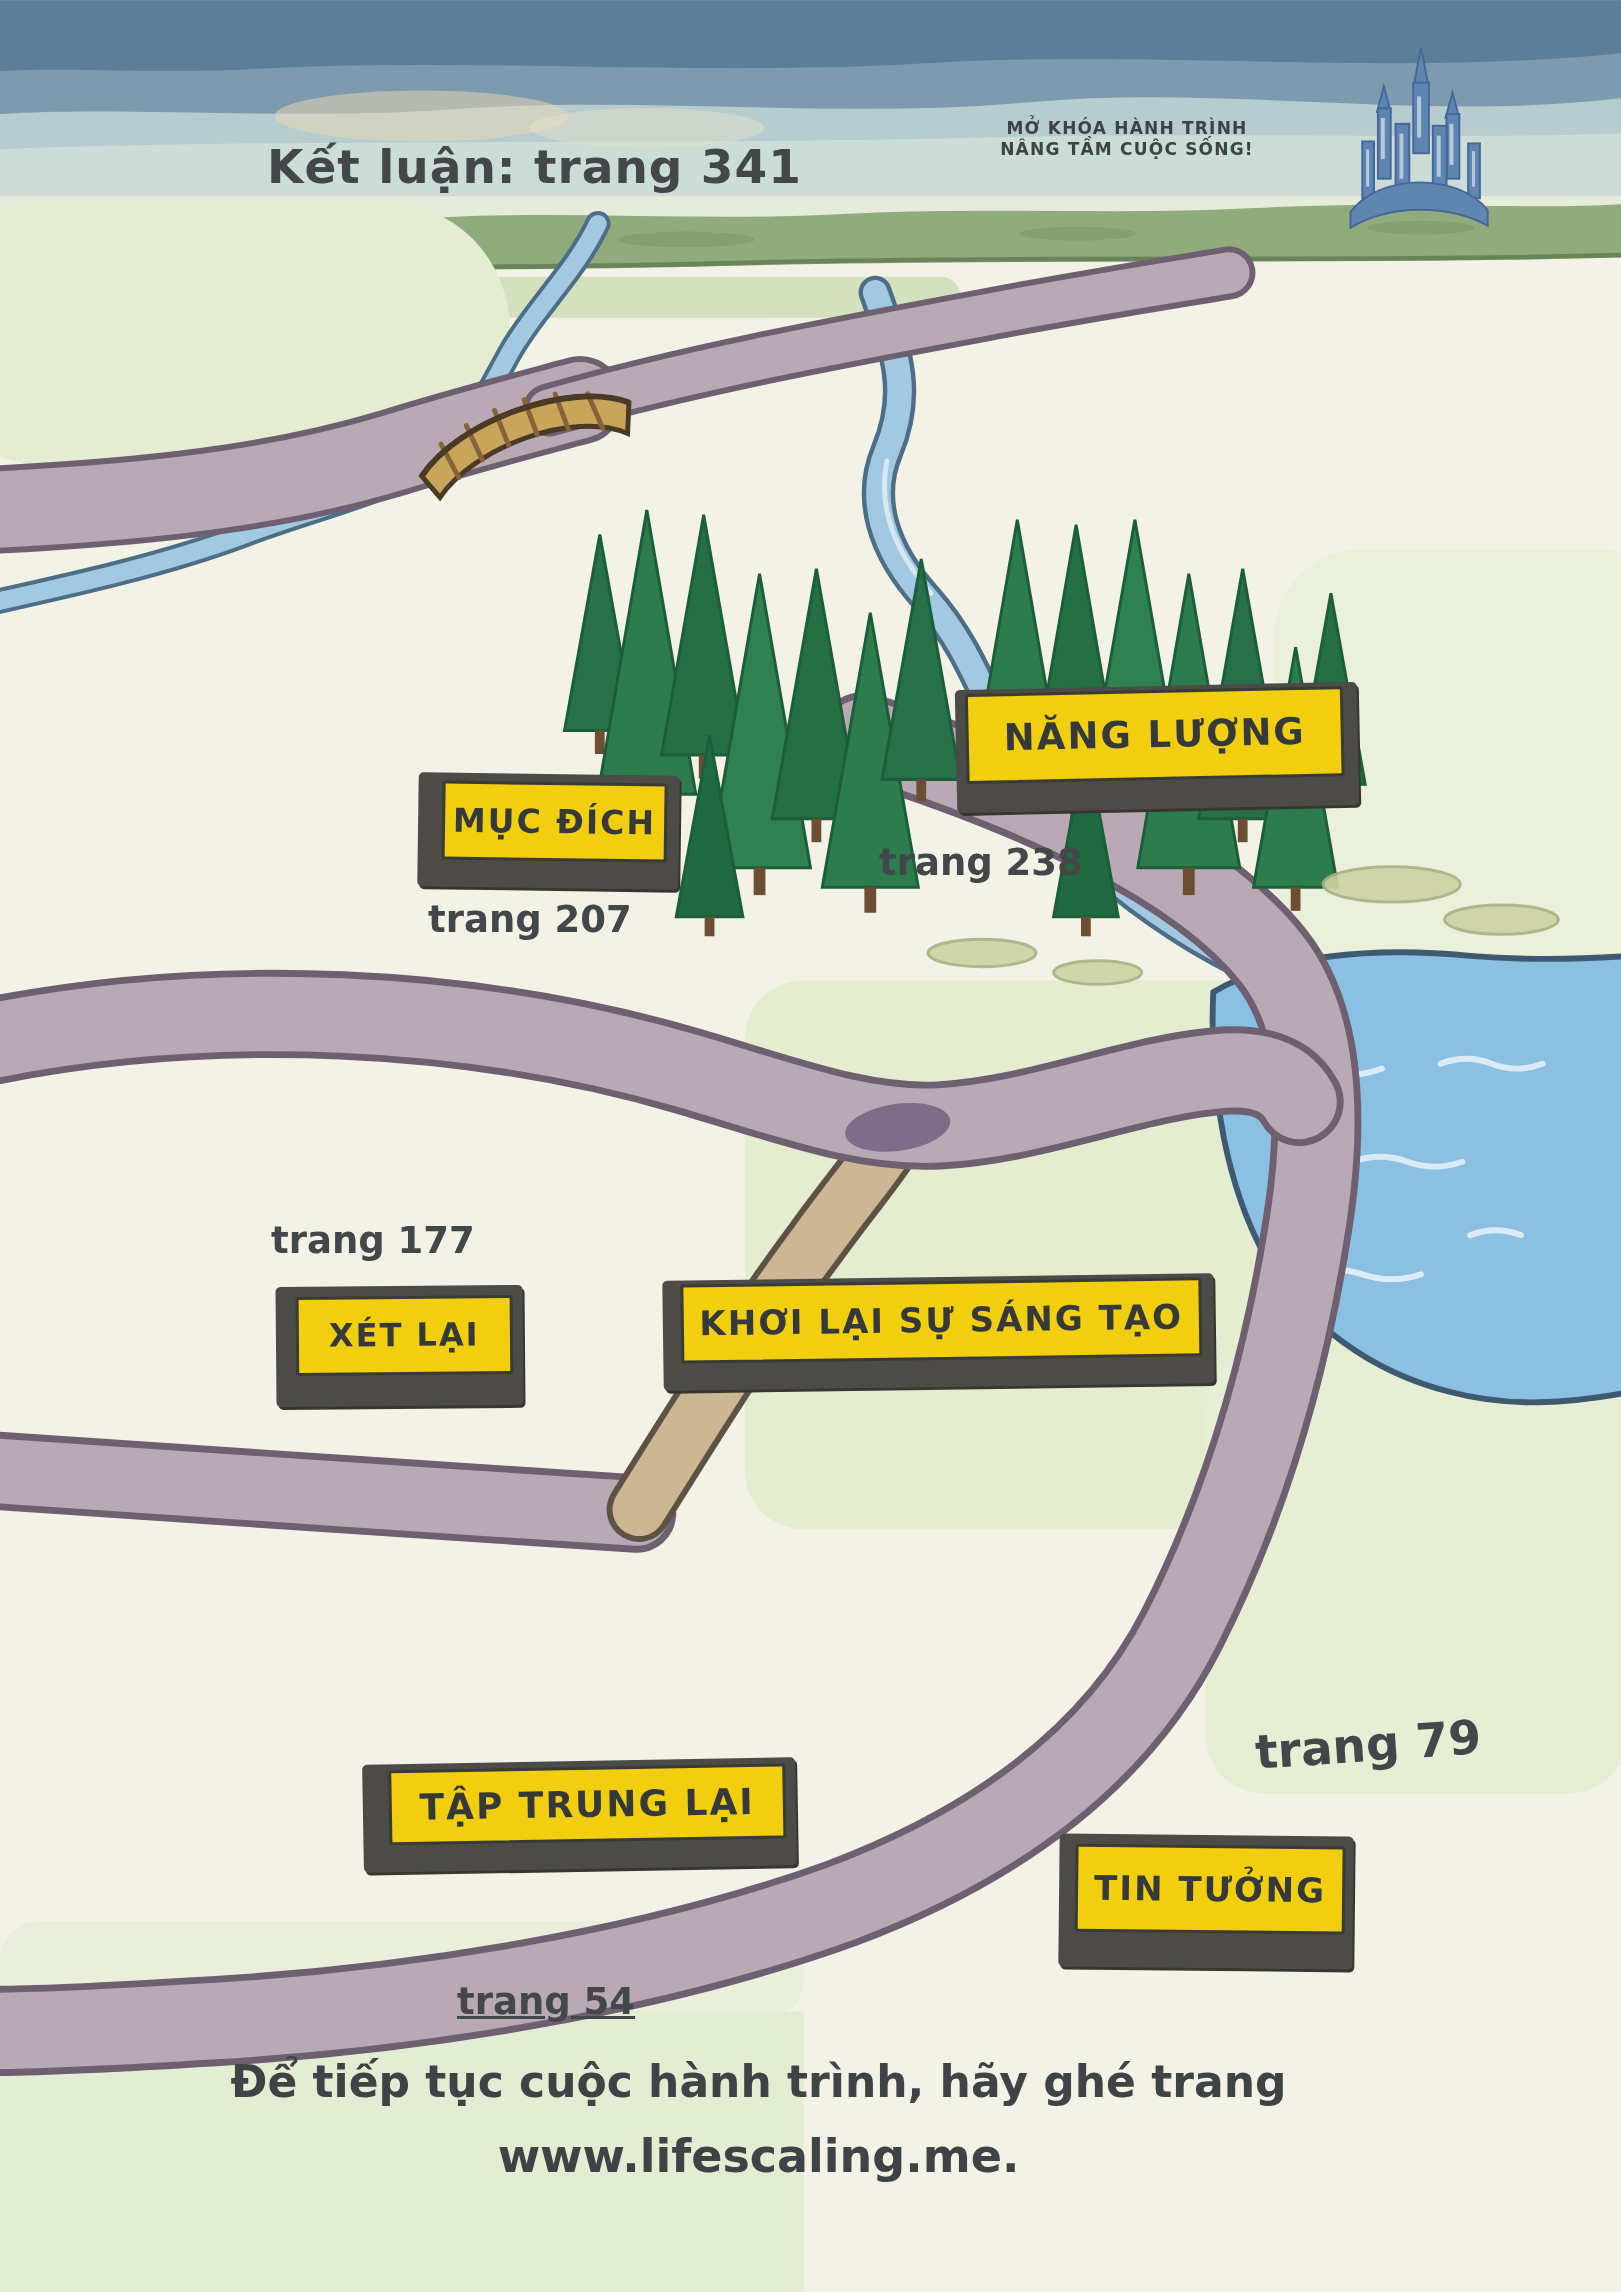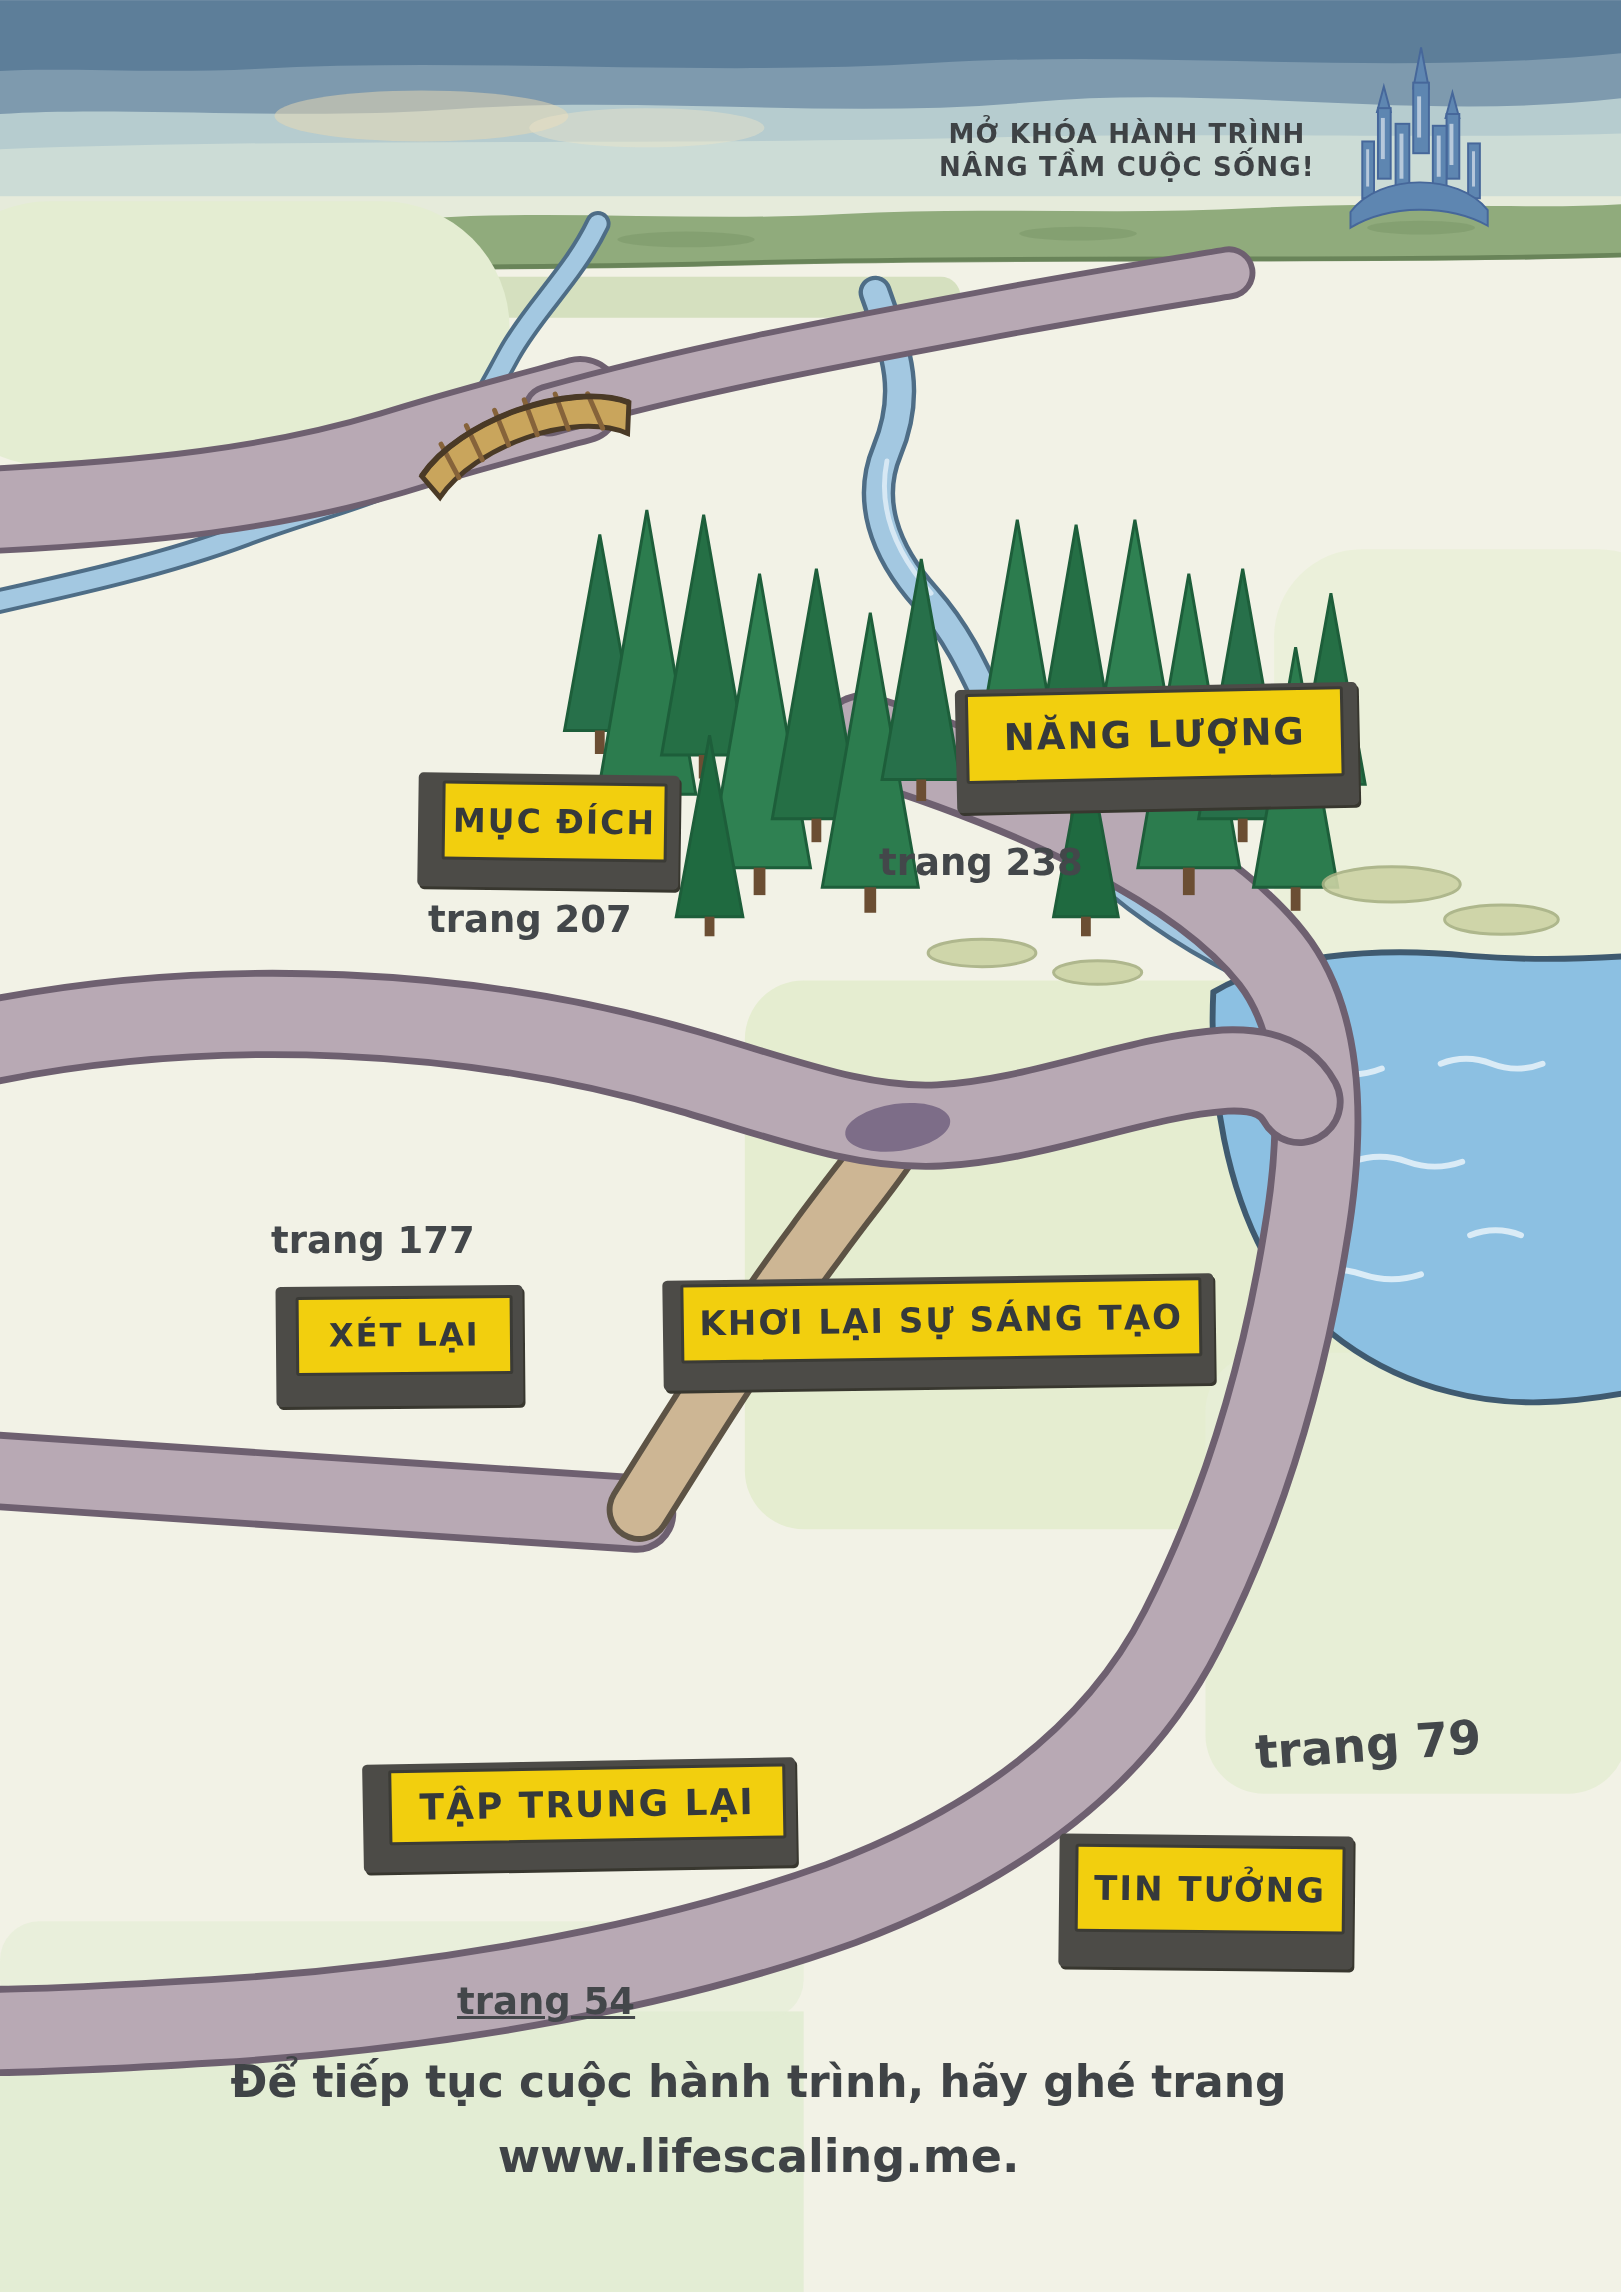--- a/index.html
+++ b/index.html
@@ -2,21 +2,21 @@
 <html><head>
 <meta charset="utf-8">
 <style>
   html,body{margin:0;padding:0;background:#fff;}
   .canvas{position:relative;width:1621px;height:2293px;overflow:hidden;
           background:#f2f2e6;font-family:"DejaVu Sans",sans-serif;}
   .terrain{position:absolute;left:0;top:0;}
   .txt{position:absolute;font-weight:bold;color:#43474a;white-space:nowrap;}
   .conclusion{left:267px;top:139px;font-size:47px;letter-spacing:1px;}
   .slogan{position:absolute;left:931px;top:118px;width:392px;text-align:center;
-          font-weight:bold;color:#3e4245;font-size:26px;line-height:1.25;letter-spacing:1.2px;}
+          font-weight:bold;color:#3e4245;font-size:17px;line-height:1.25;letter-spacing:1.2px;}
   .ptxt{position:absolute;font-weight:bold;color:#43474a;font-size:37px;white-space:nowrap;}
   .sign{position:absolute;}
   .sign-shadow{position:absolute;inset:0;background:#4c4b47;border-radius:4.9px;
                box-shadow:2px 2.9px 0 #38372f;}
   .sign-face{position:absolute;background:#f2cf0e;border:3.9px solid #3b3b36;border-radius:2.9px;
              display:flex;align-items:center;justify-content:center;
              font-weight:bold;color:#35393b;letter-spacing:2px;white-space:nowrap;}
   .footer-line{position:absolute;left:0;width:1517px;text-align:center;
                font-weight:bold;color:#3f4346;white-space:nowrap;}
 </style>
@@ -219,20 +219,21 @@
         <rect x="50" y="88" width="4" height="46"></rect>
         <rect x="88" y="90" width="4" height="42"></rect>
         <rect x="31" y="72" width="4" height="42"></rect>
         <rect x="101" y="78" width="4" height="42"></rect>
         <rect x="16" y="104" width="3" height="38"></rect>
         <rect x="124" y="106" width="3" height="36"></rect>
       </g>
     </g>
   </svg>
 
+  <div class="txt conclusion">Kết luận: trang 341</div>
 
   <div class="slogan">
     <div>MỞ KHÓA HÀNH TRÌNH</div>
     <div>NÂNG TẦM CUỘC SỐNG!</div>
   </div>
 
   <div class="sign" style="left:956px;top:686px;width:402px;height:123px;transform:rotate(-1.2deg);">
     <div class="sign-shadow"></div>
     <div class="sign-face" style="top:3.9px;left:9.8px;right:13.7px;bottom:29px;font-size:37px;">NĂNG LƯỢNG</div>
   </div>

